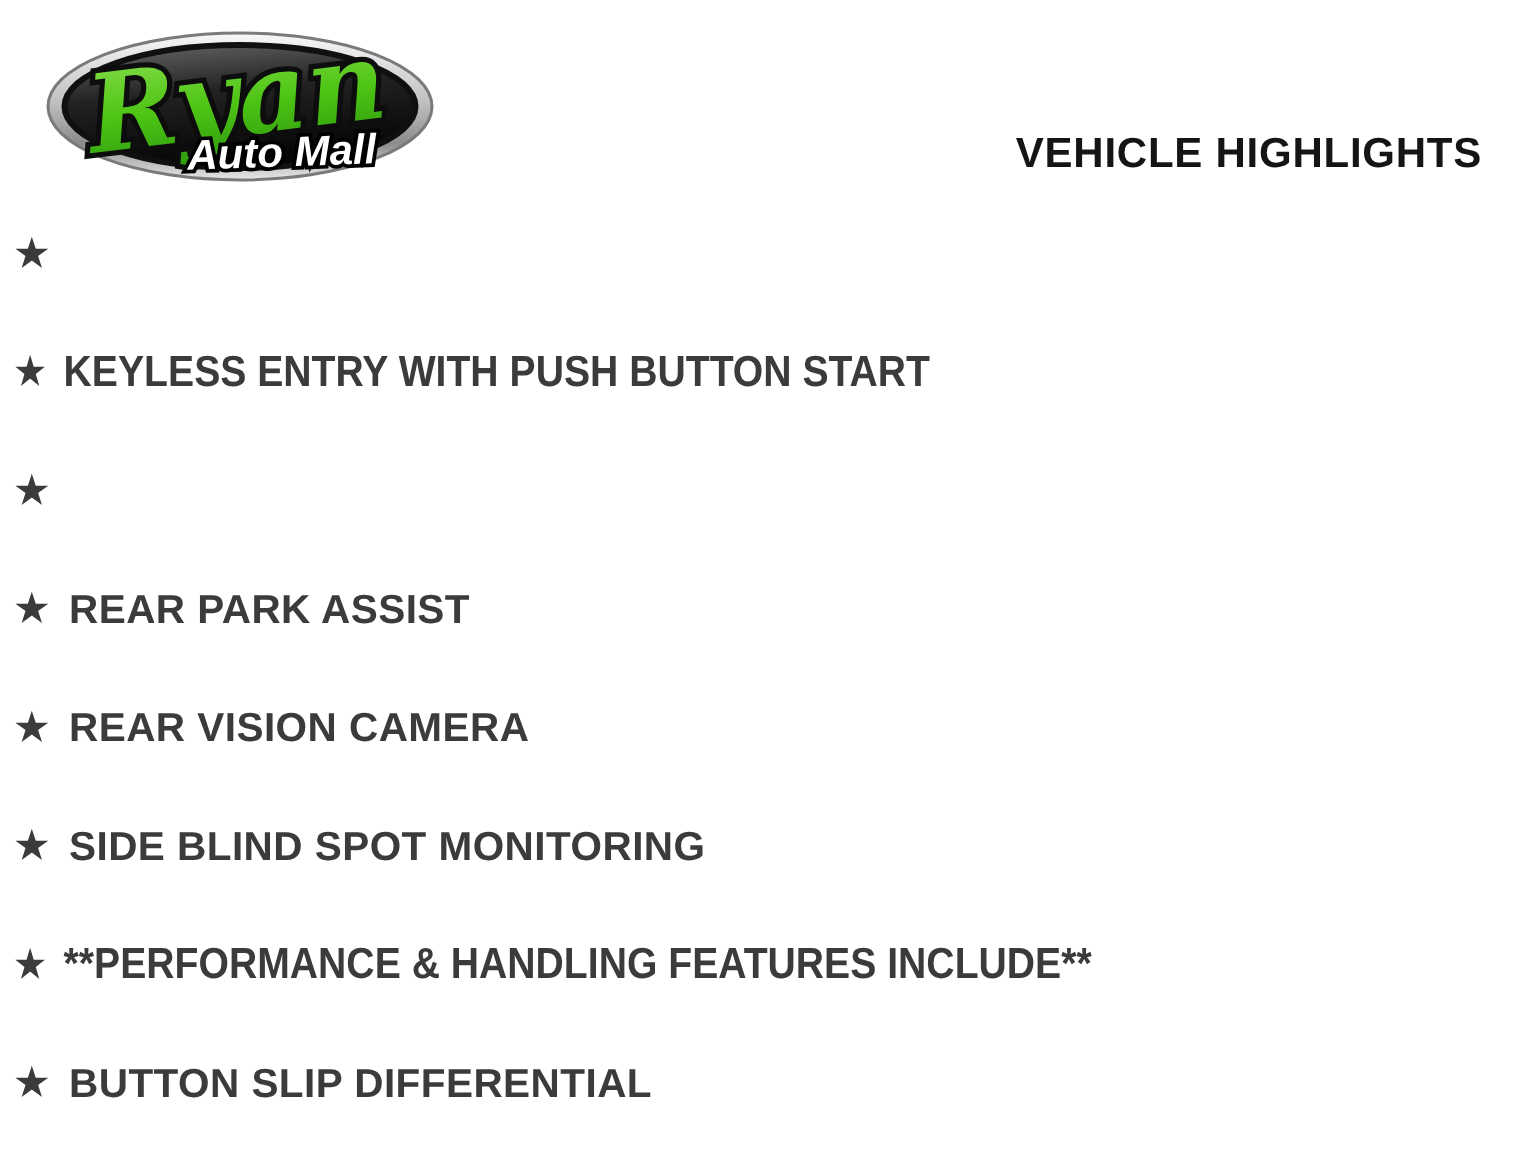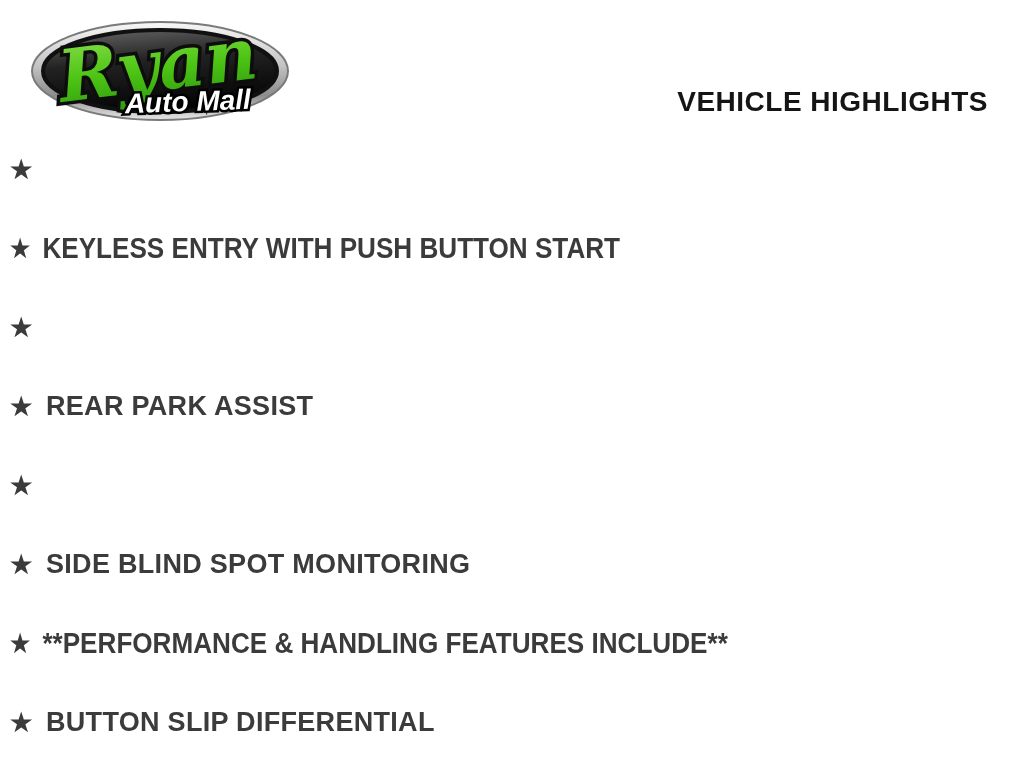--- a/index.html
+++ b/index.html
@@ -115,20 +115,21 @@
   </li>
   <li class="hl-item">
     <span class="star">★</span>
   </li>
   <li class="hl-item">
     <span class="star">★</span>
     <span class="label">REAR PARK ASSIST</span>
   </li>
   <li class="hl-item">
     <span class="star">★</span>
+    <span class="label">REAR VISION CAMERA</span>
   </li>
   <li class="hl-item">
     <span class="star">★</span>
     <span class="label">SIDE BLIND SPOT MONITORING</span>
   </li>
   <li class="hl-item condensed">
     <span class="star">★</span>
     <span class="label">**PERFORMANCE &amp; HANDLING FEATURES INCLUDE**</span>
   </li>
   <li class="hl-item">

